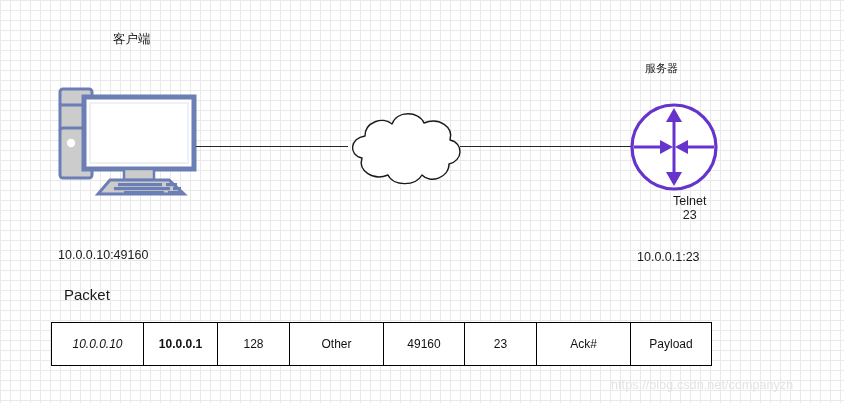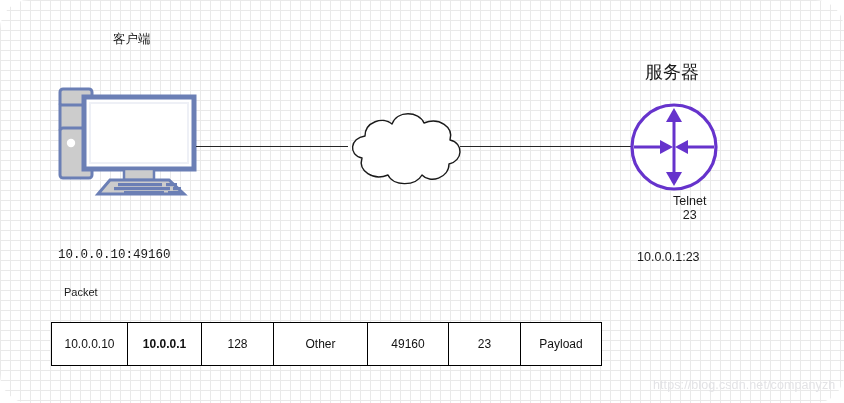--- a/index.html
+++ b/index.html
@@ -14,54 +14,52 @@
     background-color: #ffffff;
     background-image:
       linear-gradient(to right, #e9e9e9 1px, transparent 1px),
       linear-gradient(to bottom, #e9e9e9 1px, transparent 1px),
       linear-gradient(to right, #d2d2d2 1px, transparent 1px),
       linear-gradient(to bottom, #d2d2d2 1px, transparent 1px);
     background-size: 10px 10px, 10px 10px, 40px 40px, 40px 40px;
     background-position: 0 1px, 1px 0, 0 1px, 1px 0;
     overflow: hidden;
     font-family: "Liberation Sans", sans-serif;
-    border-radius: 29px;
   }
 
   .lbl {
     position: absolute;
     color: #1a1a1a;
     font-family: "Liberation Sans", sans-serif;
     white-space: nowrap;
     line-height: 1.15;
   }
 
   
   #client-title {
     left: 113px;
     top: 32px;
     font-size: 12.5px;
   }
   #server-title {
     left: 645px;
     top: 62px;
-    font-size: 18px;
+    font-size: 11px;
   }
 
   
   #client-endpoint {
     left: 58px;
     top: 248px;
     font-size: 12.5px;
-    font-family: Liberation Mono, monospace;
   }
   #packet-caption {
     left: 64px;
     top: 286px;
-    font-size: 11px;
+    font-size: 15px;
   }
   #server-endpoint {
     left: 637px;
     top: 250px;
     font-size: 12.5px;
   }
   #router-service {
     left: 650px;
     top: 194px;
     font-size: 12.5px;
@@ -141,21 +139,20 @@
 
   
   #watermark {
     position: absolute;
     left: 611px;
     top: 378px;
     font-size: 12.5px;
     color: #e3e3e6;
     font-family: "Liberation Sans", sans-serif;
     letter-spacing: 0.1px;
-    margin-left: 42px;
   }
 </style>
 </head>
 <body>
 
 <div id="canvas">
 
   <div class="lbl" id="client-title">客户端</div>
 
   <div class="lbl" id="server-title">服务器</div>
@@ -221,24 +218,25 @@
     <span class="svc-port">23</span>
   </div>
 
   <div class="lbl" id="client-endpoint">10.0.0.10:49160</div>
 
   <div class="lbl" id="server-endpoint">10.0.0.1:23</div>
 
   <div class="lbl" id="packet-caption">Packet</div>
 
   <div id="packet-table">
-      <div class="cell" style="width: 76px;">10.0.0.10</div>
+      <div class="cell" style="width: 92px; font-style: italic;">10.0.0.10</div>
       <div class="cell" style="width: 74px; font-weight: bold;">10.0.0.1</div>
       <div class="cell" style="width: 72px;">128</div>
       <div class="cell" style="width: 94px;">Other</div>
       <div class="cell" style="width: 81px;">49160</div>
       <div class="cell" style="width: 72px;">23</div>
+      <div class="cell" style="width: 94px;">Ack#</div>
       <div class="cell" style="width: 80px;">Payload</div>
     </div>
 
   <div id="watermark">https://blog.csdn.net/companyzh</div>
 
 </div>
 
 </body></html>

